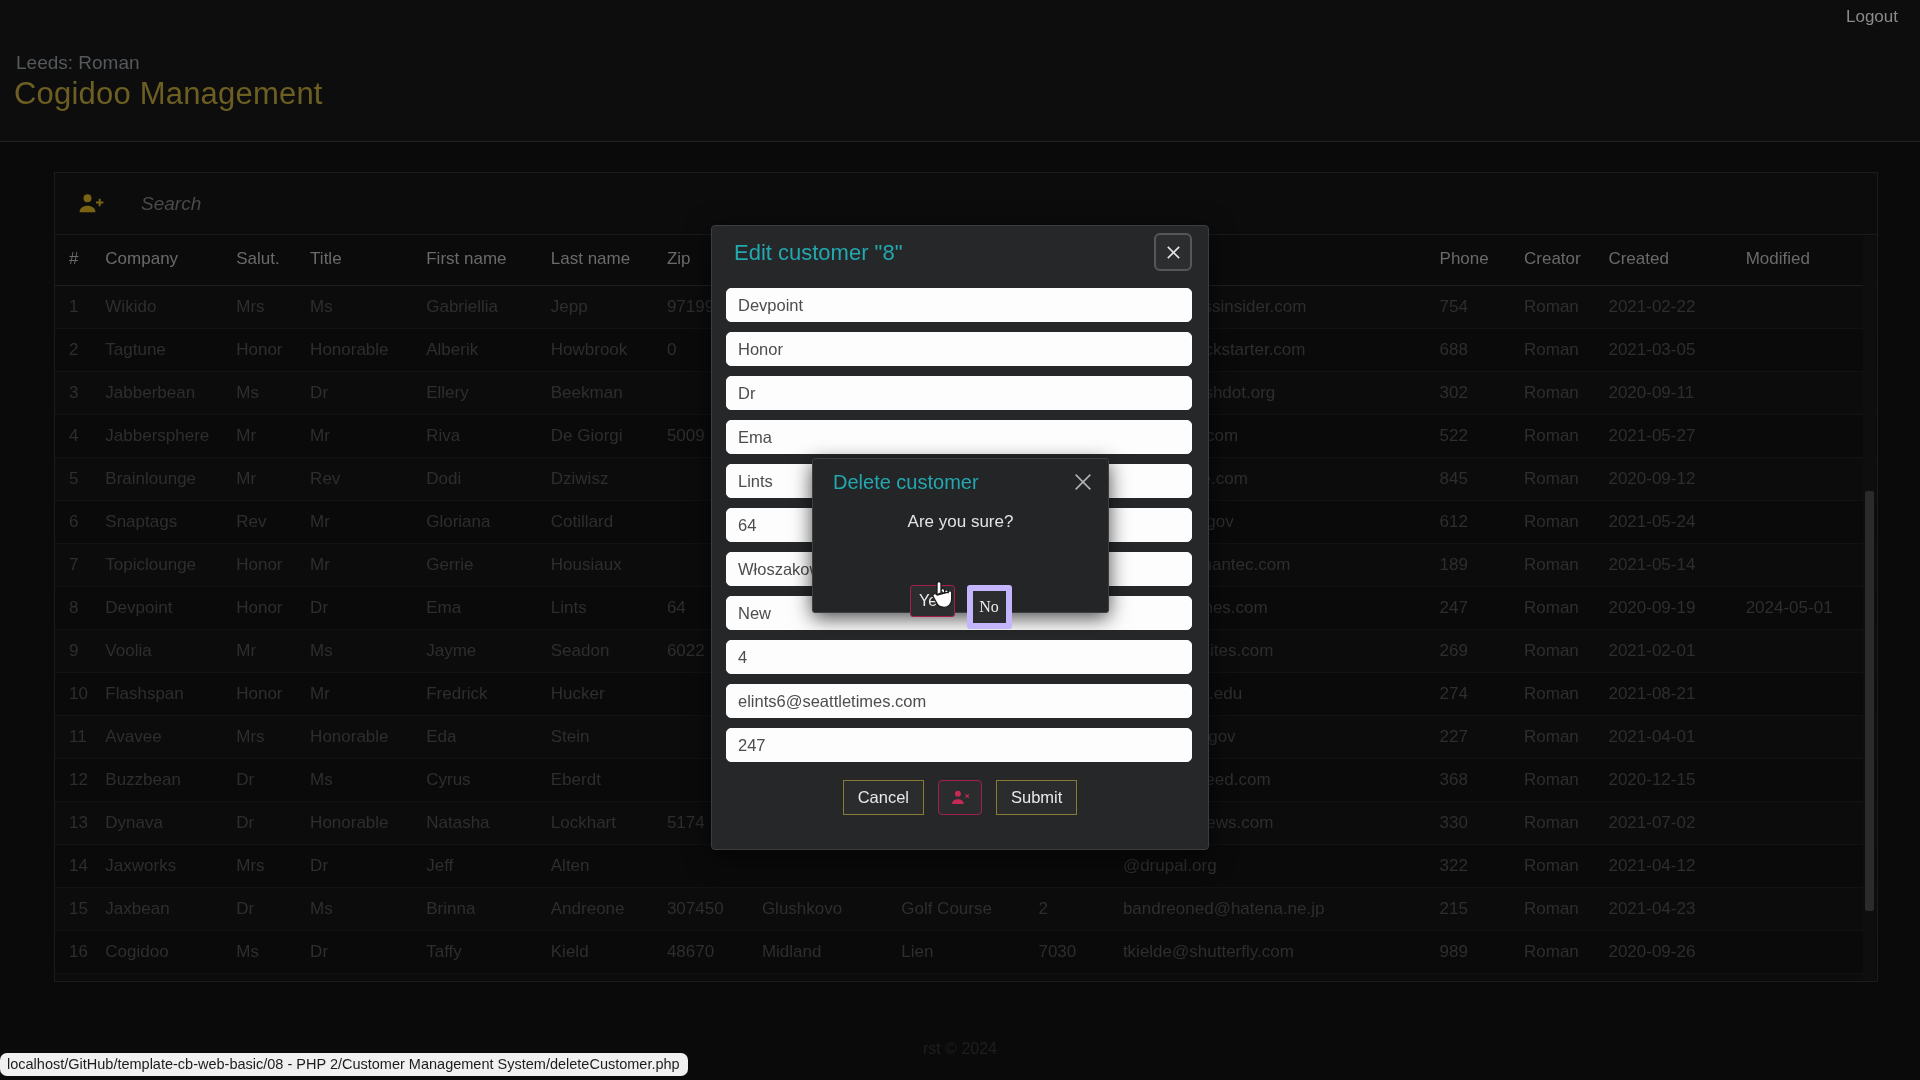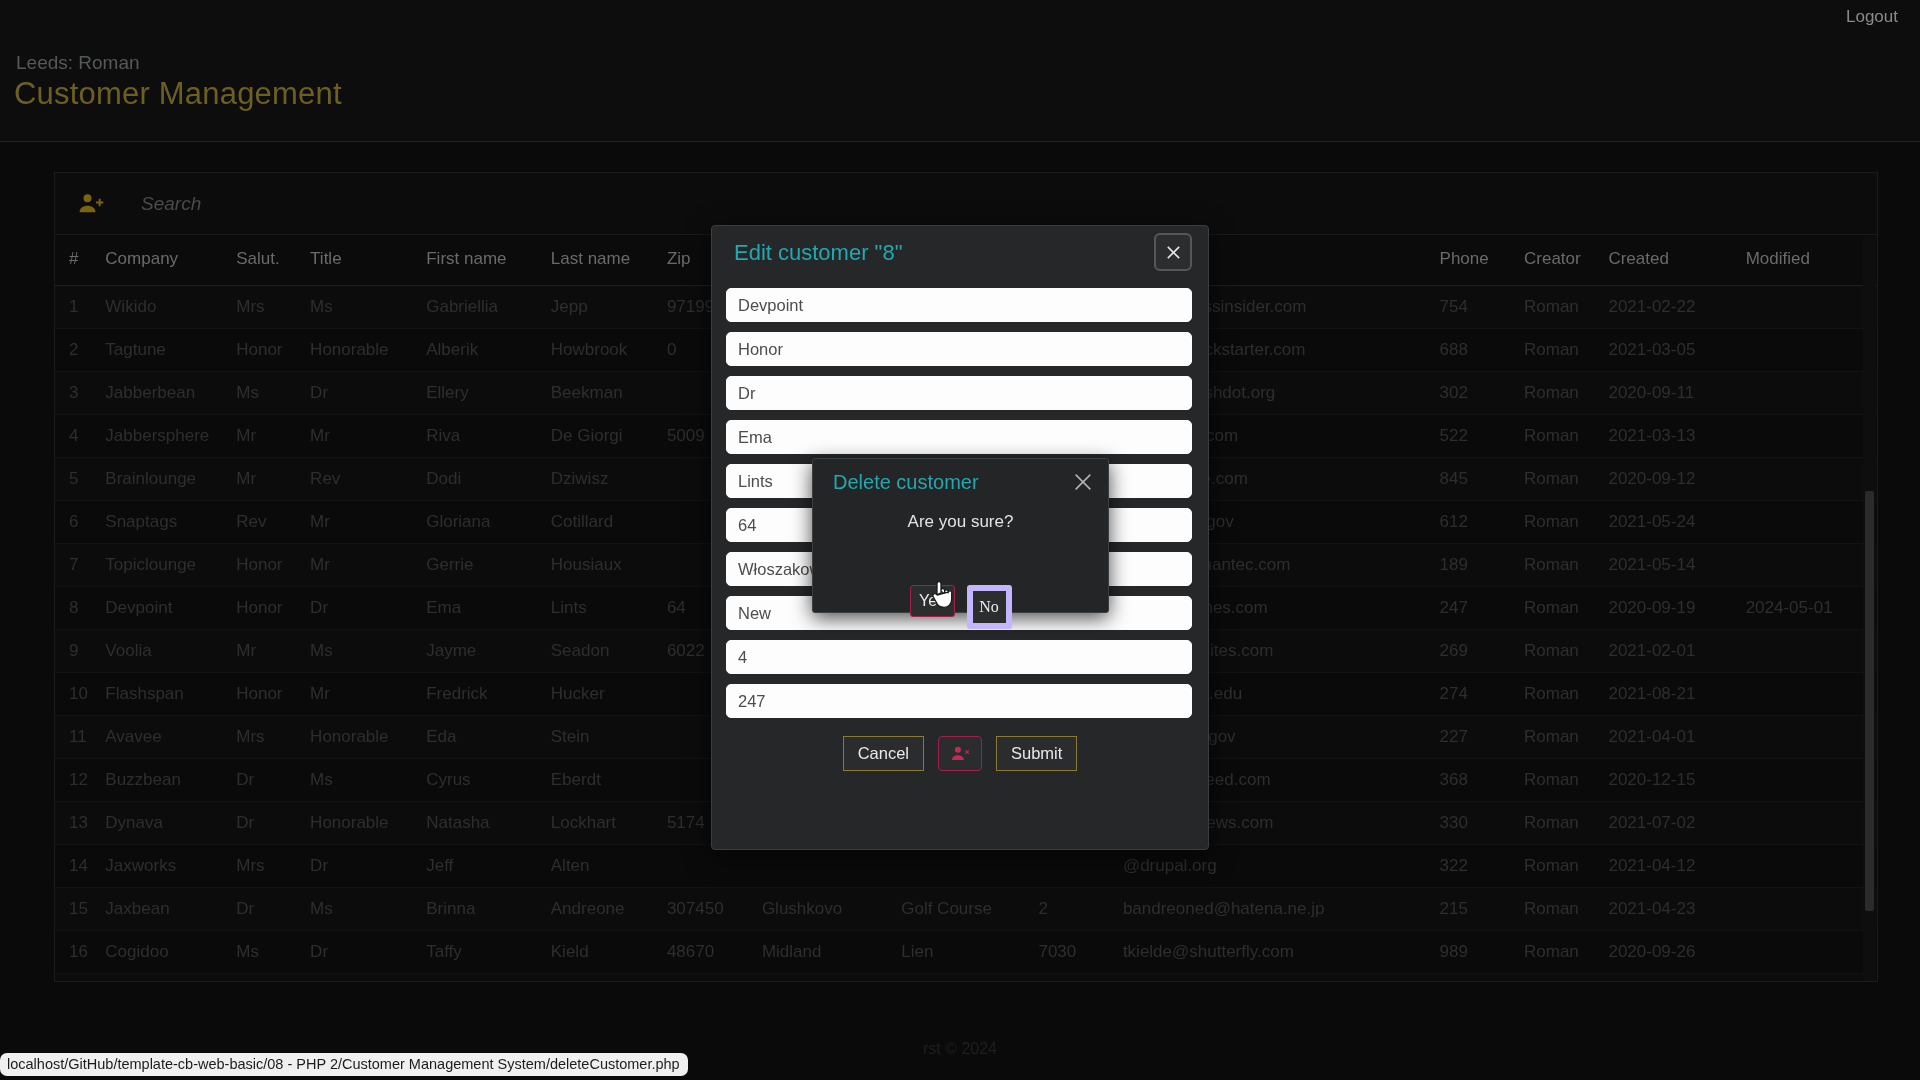--- a/index.html
+++ b/index.html
@@ -212,21 +212,21 @@
     position: absolute; top: 255px; left: 2px; width: 9px; height: 420px;
     background: #2b2b2b; border-radius: 2px;
   }
 </style>
 </head>
 <body>
 
 <div id="topbar">
   <a id="logout-link" href="#">Logout</a>
   <div id="user-label">Leeds: Roman</div>
-  <div id="page-title">Customer Management</div>
+  <div id="page-title">Cogidoo Management</div>
 </div>
 
 <div id="panel">
 
   <div id="toolbar">
     <button id="add-user-btn" title="Add customer">
       <svg viewBox="0 0 24 24">
         <circle cx="9" cy="7" r="3.4"></circle>
         <path d="M2.2 19c0-3.6 3-5.6 6.8-5.6s6.8 2 6.8 5.6z"></path>
         <path d="M18.6 7.6h1.7v2.3h2.3v1.7h-2.3v2.3h-1.7v-2.3h-2.3V9.9h2.3z"></path>
@@ -314,21 +314,21 @@
           <td class="c-tit">Mr</td>
           <td class="c-fn">Riva</td>
           <td class="c-ln">De Giorgi</td>
           <td class="c-zip">5009</td>
           <td class="c-city"></td>
           <td class="c-str"></td>
           <td class="c-no"></td>
           <td class="c-mail">rgi2@jigsy.com</td>
           <td class="c-ph">522</td>
           <td class="c-cre">Roman</td>
-          <td class="c-crd">2021-03-13</td>
+          <td class="c-crd">2021-05-27</td>
           <td class="c-mod"></td>
         </tr>
         <tr>
           <td class="c-num">5</td>
           <td class="c-comp">Brainlounge</td>
           <td class="c-sal">Mr</td>
           <td class="c-tit">Rev</td>
           <td class="c-fn">Dodi</td>
           <td class="c-ln">Dziwisz</td>
           <td class="c-zip"></td>
@@ -571,20 +571,21 @@
   <div id="edit-form">
       <input type="text" class="form-field" value="Devpoint" style="">
       <input type="text" class="form-field" value="Honor" style="">
       <input type="text" class="form-field" value="Dr" style="">
       <input type="text" class="form-field" value="Ema" style="">
       <input type="text" class="form-field" value="Lints" style="">
       <input type="text" class="form-field" value="64" style="">
       <input type="text" class="form-field" value="Włoszakowice" style="">
       <input type="text" class="form-field" value="New" style="">
       <input type="text" class="form-field" value="4" style="">
+      <input type="text" class="form-field" value="elints6@seattletimes.com" style="">
       <input type="text" class="form-field" value="247" style="">
     </div>
 
   <div id="edit-actions">
     <button class="btn-outline">Cancel</button>
     <button class="btn-danger-icon">
       <svg viewBox="0 0 24 24">
         <circle cx="9.5" cy="7" r="3.6"></circle>
         <path d="M2.4 19.2c0-3.7 3.2-5.8 7.1-5.8s7.1 2.1 7.1 5.8z"></path>
         <path d="M18.1 8.1l.9-.9 1.6 1.6 1.6-1.6.9.9-1.6 1.6 1.6 1.6-.9.9-1.6-1.6-1.6 1.6-.9-.9 1.6-1.6z"></path>

